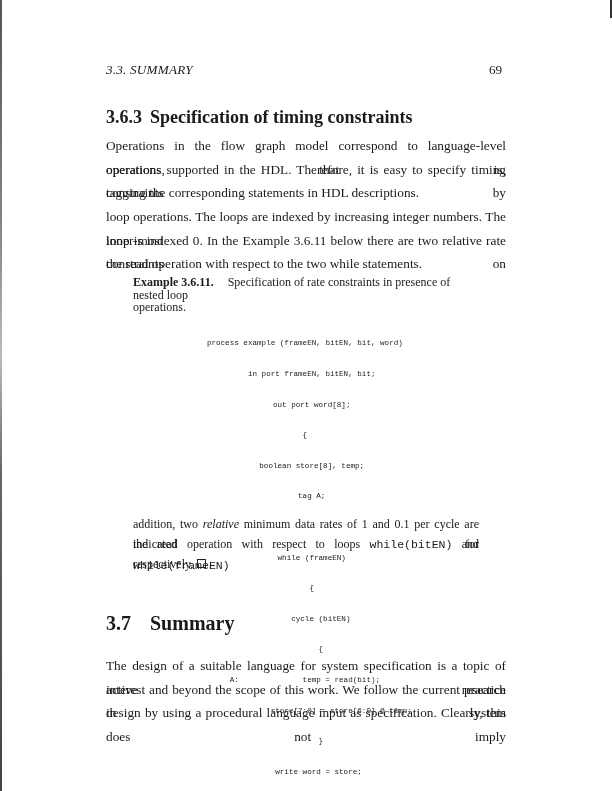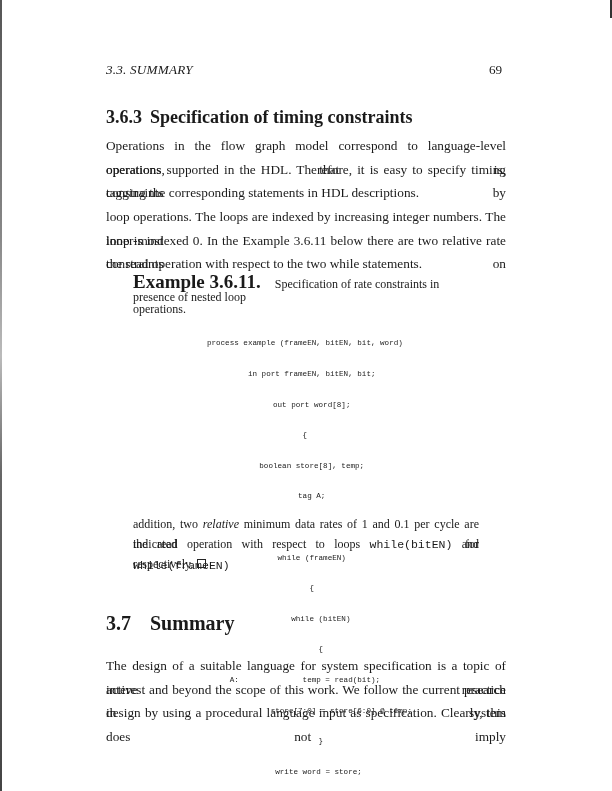--- a/index.html
+++ b/index.html
@@ -26,21 +26,21 @@
   .sec-heading .num { display: inline-block; width: 44px; }
   .body-text {
     position: absolute; left: 106px; width: 400px; font-size: 13.3px; line-height: 23.7px;
     text-align: justify;
   }
   .line { display: block; text-align: justify; text-align-last: justify; height: 23.7px; }
   .line.last { text-align-last: left; }
   .example-caption {
     position: absolute; left: 133px; top: 276px; width: 346px; font-size: 12px; line-height: 12.5px;
   }
-  .example-caption .label { font-weight: bold; font-size: 19px; margin-right: 14px; }
+  .example-caption .label { font-weight: bold; font-size: 12px; margin-right: 14px; }
   .code {
     position: absolute; left: 175px; top: 318px;
     font-family: "Liberation Mono", "DejaVu Sans Mono", monospace;
     font-size: 7.6px; line-height: 10.2px; white-space: pre; color: #222;
   }
   .code-line { display: block; height: 10.2px; text-align: center; }
   .after-example {
     position: absolute; left: 133px; top: 514px; width: 346px; font-size: 12px; line-height: 20px;
   }
   .after-example .line { height: 20px; }
@@ -81,21 +81,21 @@
 <div class="code">
   <span class="code-line">     process example (frameEN, bitEN, bit, word)</span>
   <span class="code-line">        in port frameEN, bitEN, bit;</span>
   <span class="code-line">        out port word[8];</span>
   <span class="code-line">     {</span>
   <span class="code-line">        boolean store[8], temp;</span>
   <span class="code-line">        tag A;</span>
   <span class="code-line"></span>
   <span class="code-line">        while (frameEN)</span>
   <span class="code-line">        {</span>
-  <span class="code-line">            while (bitEN)</span>
+  <span class="code-line">            cycle (bitEN)</span>
   <span class="code-line">            {</span>
   <span class="code-line">     A:              temp = read(bit);</span>
   <span class="code-line">                     store[7:0] = store[6:0] @ temp;</span>
   <span class="code-line">            }</span>
   <span class="code-line">           write word = store;</span>
   
   
   
   
   

